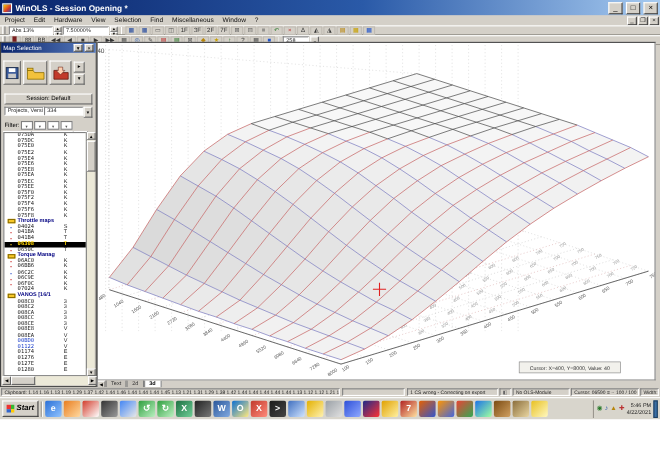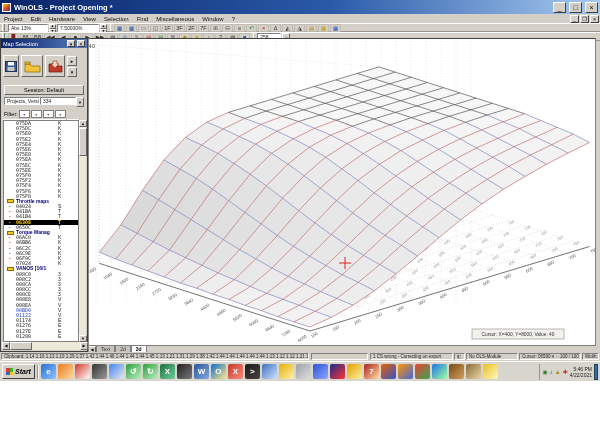--- a/index.html
+++ b/index.html
@@ -88,21 +88,21 @@
   #clock{font-size:5px;line-height:6px;text-align:right;color:#222}
   #show-desktop{width:4px;height:16px;background:#3a6ea5;border:1px solid #204060}
 </style>
 </head>
 <body>
 
 <div id="app">
 
   <div id="titlebar">
     <span class="app-ico"></span>
-    <span>WinOLS - Project Opening *</span>
+    <span>WinOLS - Session Opening *</span>
     <span class="spacer"></span>
     <span class="tb-btn">_</span>
     <span class="tb-btn">□</span>
     <span class="tb-btn">×</span>
   </div>
 
   <div id="menubar">
     <span id="menubar-items" style="display:flex">
         <span class="menu-item">Project</span>
         <span class="menu-item">Edit</span>

